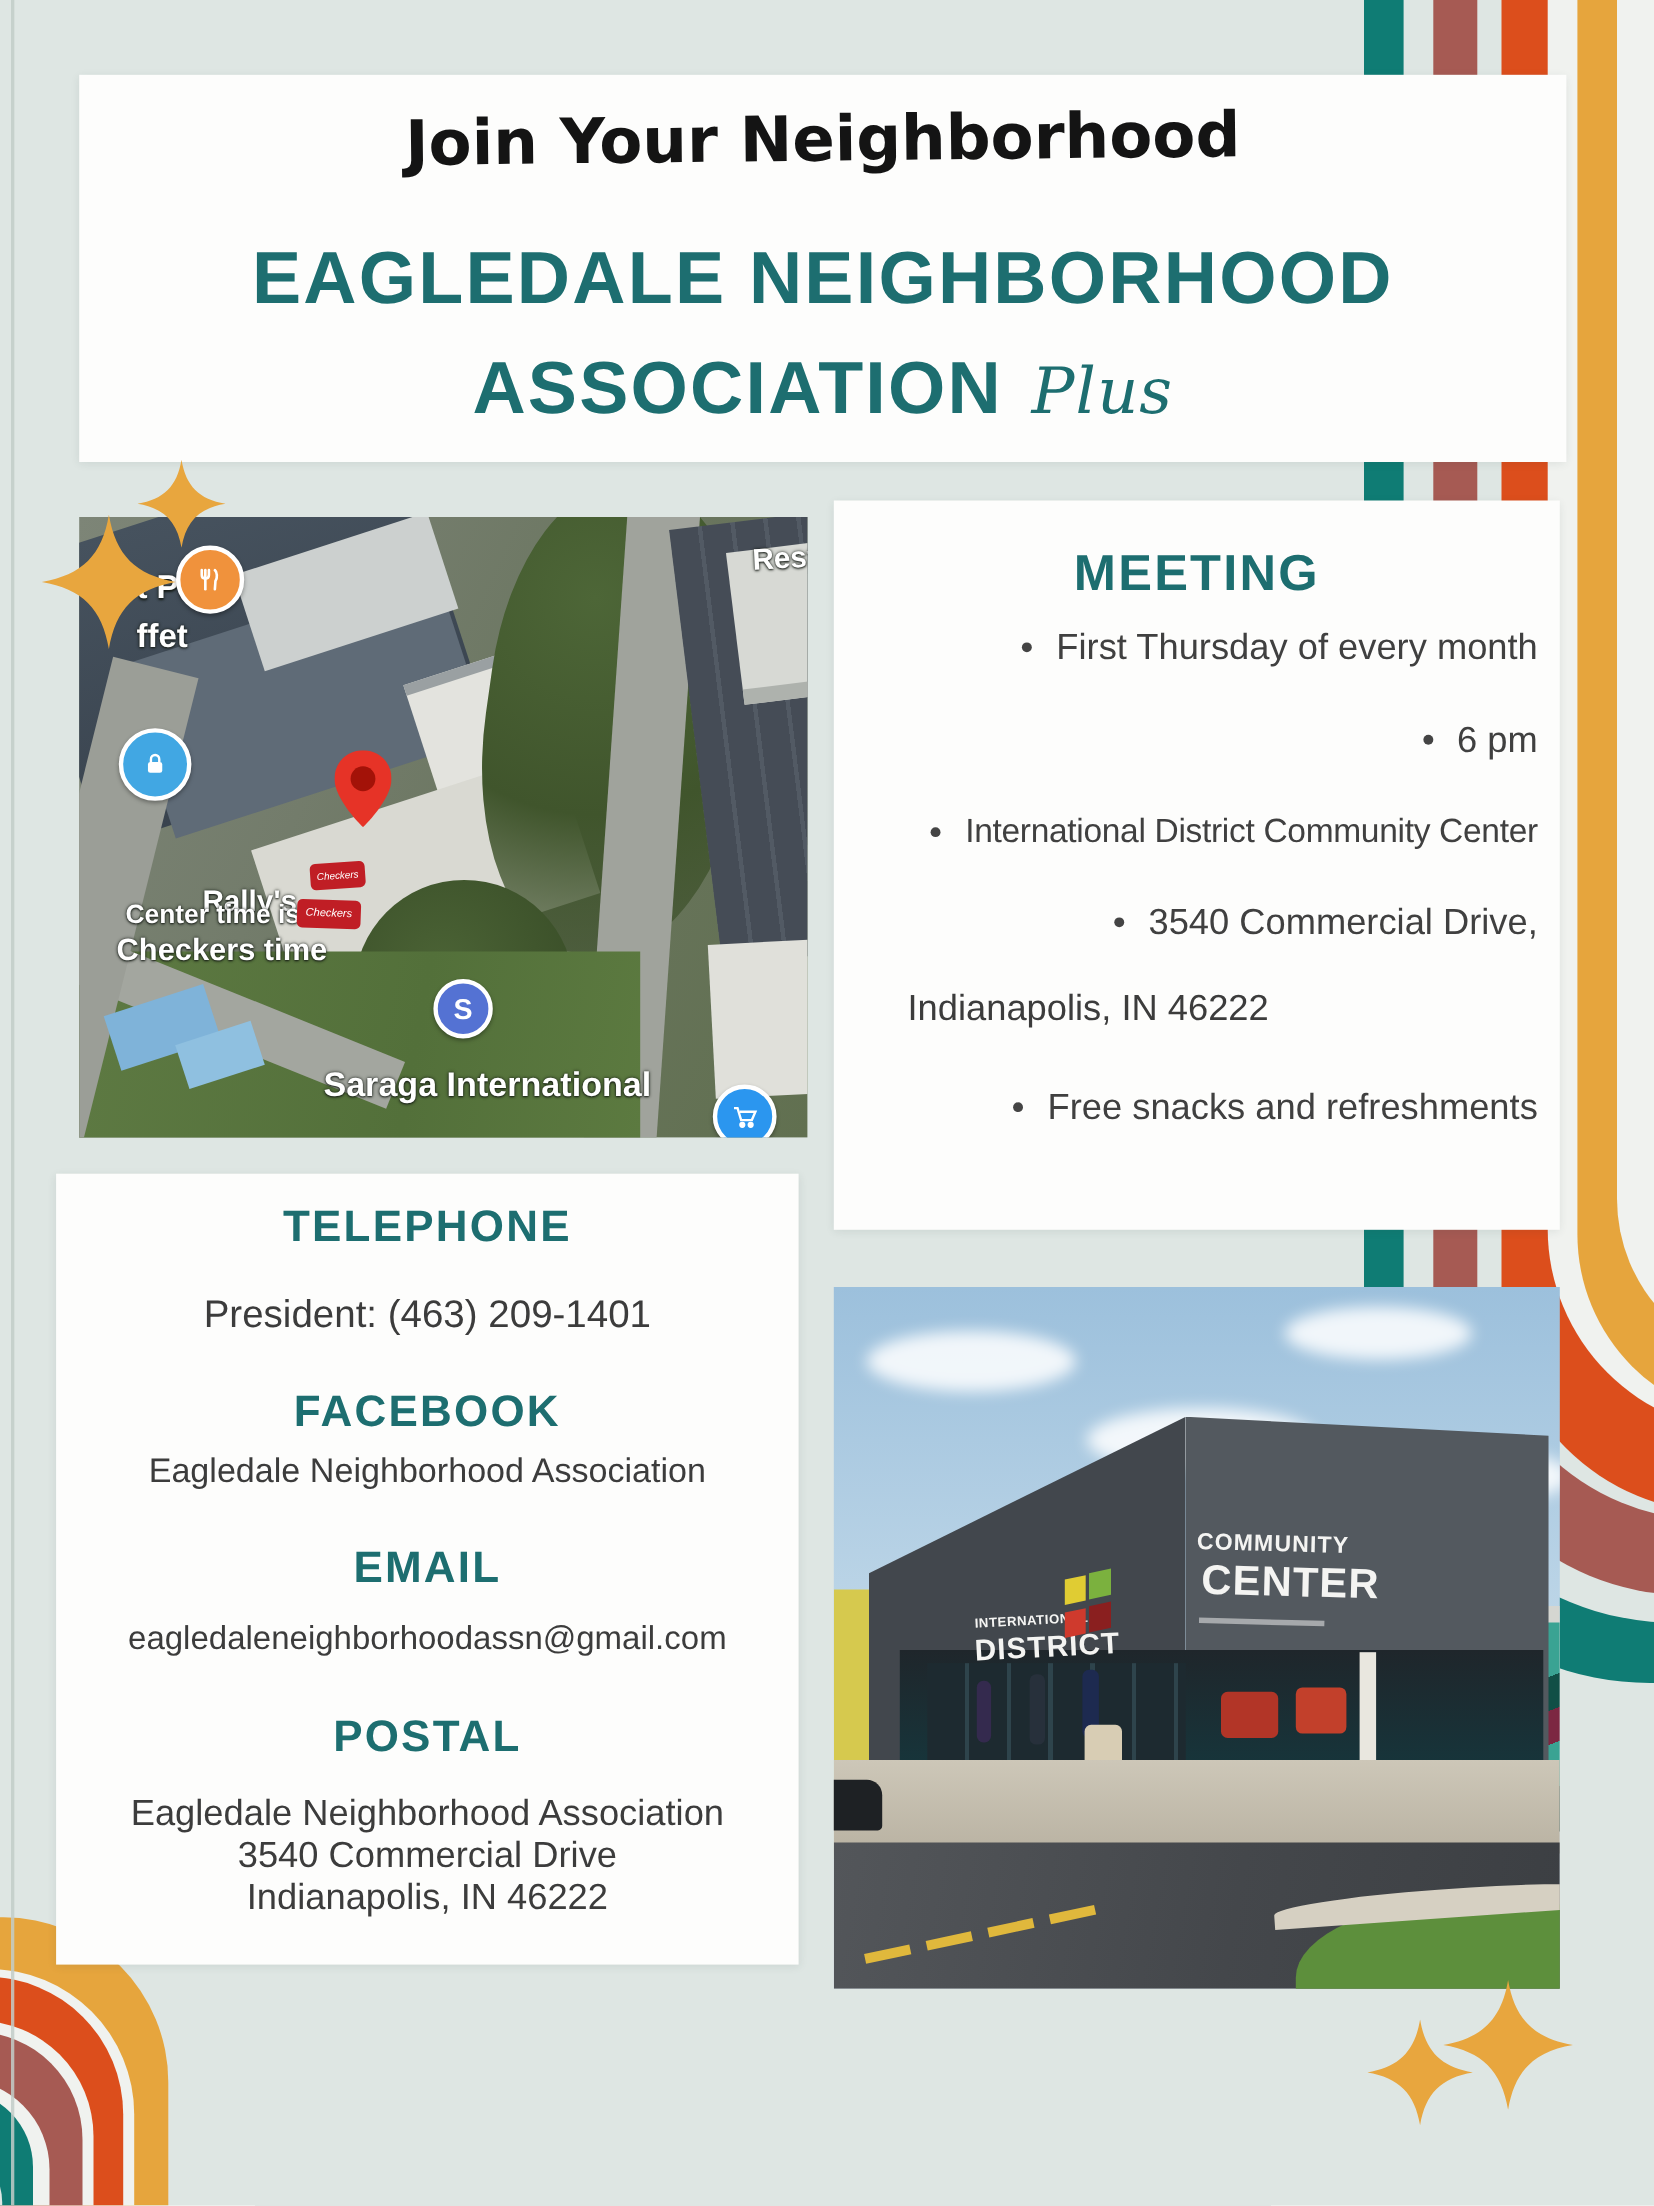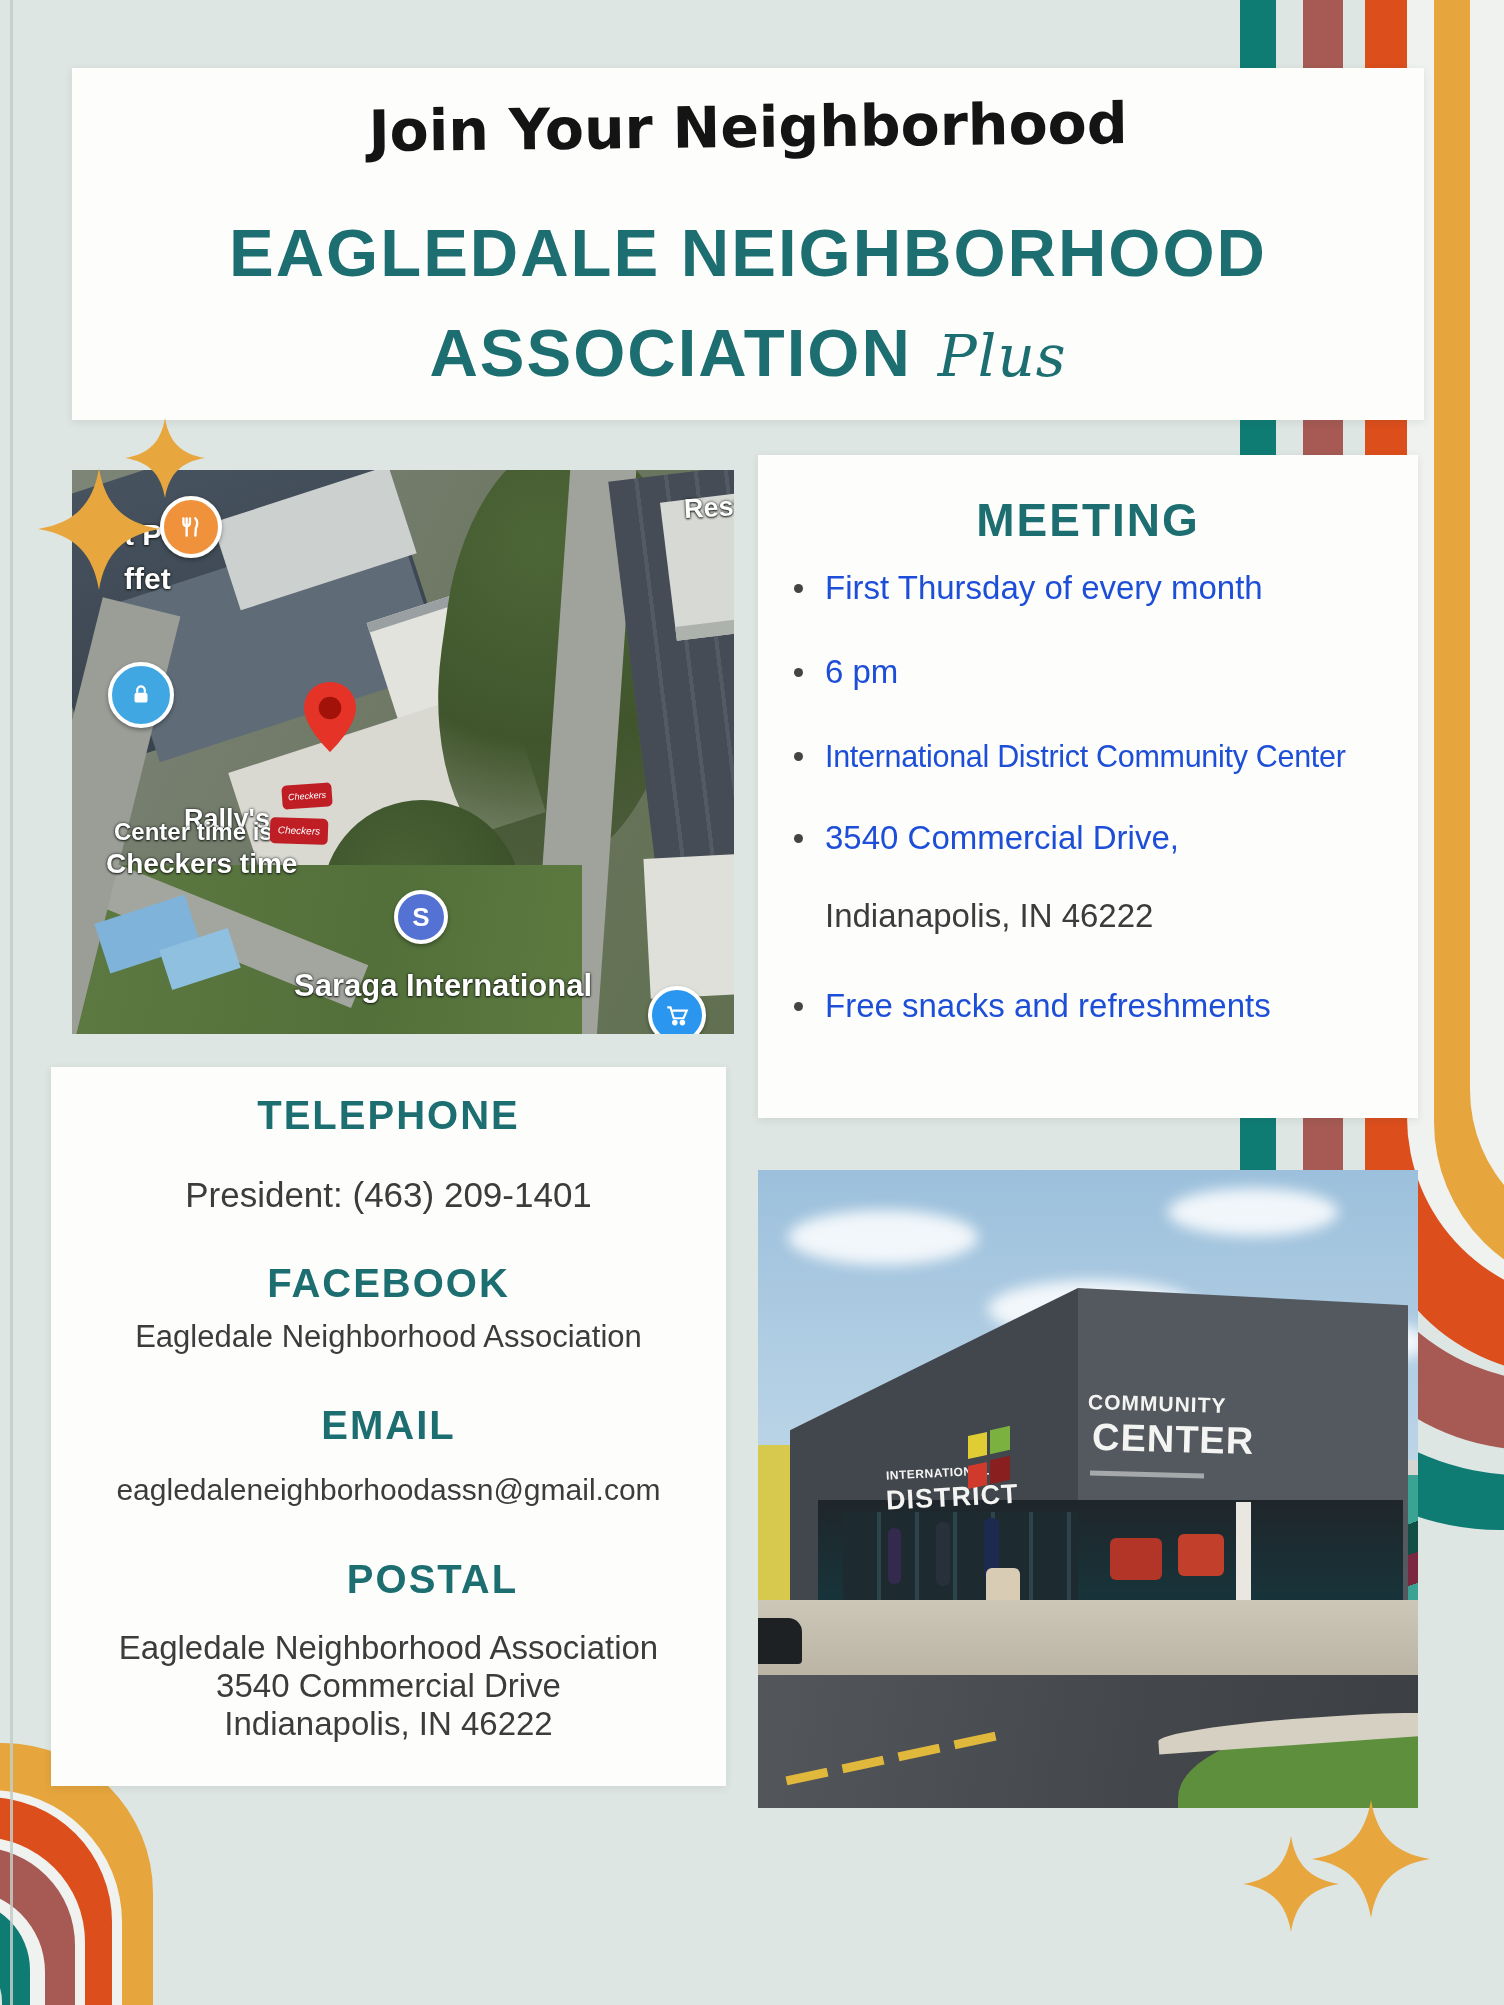--- a/index.html
+++ b/index.html
@@ -15,21 +15,21 @@
   
   .script-title{position:absolute;left:0;width:100%;text-align:center;top:26px;
     font-family:"DejaVu Sans",sans-serif;font-weight:700;font-size:57px;color:#141414;
     transform:rotate(-0.6deg);letter-spacing:0px;}
   .title1{position:absolute;left:0;width:100%;text-align:center;top:146px;font-size:67px;}
   .title2row{position:absolute;left:0;width:100%;top:246px;text-align:center;}
   .title2{font-size:67px;}
   .plus{font-family:"DejaVu Serif",serif;font-style:italic;font-weight:400;font-size:58px;color:#1d6e70;letter-spacing:1px;margin-left:26px;}
   
   .mheading{position:absolute;left:0;width:100%;text-align:center;top:38px;font-size:46px;}
-  .mrow{position:absolute;left:36px;right:20px;font-size:33px;color:#1d4ed8;}
+  .mrow{position:absolute;left:36px;right:20px;font-size:33px;color:#404040;text-align:right;}
   .mdot{display:inline-block;width:9px;height:9px;border-radius:50%;background:#444;vertical-align:middle;margin-right:22px;}
   .mtext{vertical-align:middle;}
   .condense{font-size:30.5px;letter-spacing:-0.3px;}
   .mline2{position:absolute;left:67px;font-size:33px;color:#3c3c3c;}
   
   .ch{position:absolute;left:0;width:100%;text-align:center;font-size:40px;}
   .cv{position:absolute;left:0;width:100%;text-align:center;color:#3c3c3c;}
   
   #map{position:absolute;left:72px;top:470px;width:662px;height:564px;overflow:hidden;
     background:linear-gradient(115deg,#7d8577 0%,#737c6b 35%,#68745c 65%,#617050 100%);}
@@ -146,21 +146,21 @@
     <div class="mrow" style="top:530px;"><span class="mdot"></span><span class="mtext">Free snacks and refreshments</span></div>
   </div>
 
   <div class="card" style="left:51px;top:1067px;width:675px;height:719px;">
     <div class="ch tealh" style="top:26px;">TELEPHONE</div>
     <div class="cv" style="top:108px;font-size:35px;">President: (463) 209-1401</div>
     <div class="ch tealh" style="top:194px;">FACEBOOK</div>
     <div class="cv" style="top:252px;font-size:31px;">Eagledale Neighborhood Association</div>
     <div class="ch tealh" style="top:336px;">EMAIL</div>
     <div class="cv" style="top:406px;font-size:30px;">eagledaleneighborhoodassn@gmail.com</div>
-    <div class="ch tealh" style="top:490px;margin-left:44px;">POSTAL</div>
+    <div class="ch tealh" style="top:490px;">POSTAL</div>
     <div class="cv" style="top:562px;font-size:33px;">Eagledale Neighborhood Association</div>
     <div class="cv" style="top:600px;font-size:33px;">3540 Commercial Drive</div>
     <div class="cv" style="top:638px;font-size:33px;">Indianapolis, IN 46222</div>
   </div>
 
   <div id="photo">
     <div class="cloud" style="left:30px;top:40px;width:190px;height:55px;"></div>
     <div class="cloud" style="left:410px;top:18px;width:170px;height:48px;"></div>
     <div class="cloud" style="left:230px;top:110px;width:210px;height:58px;"></div>
     <div class="cloud" style="left:540px;top:150px;width:130px;height:44px;"></div>

